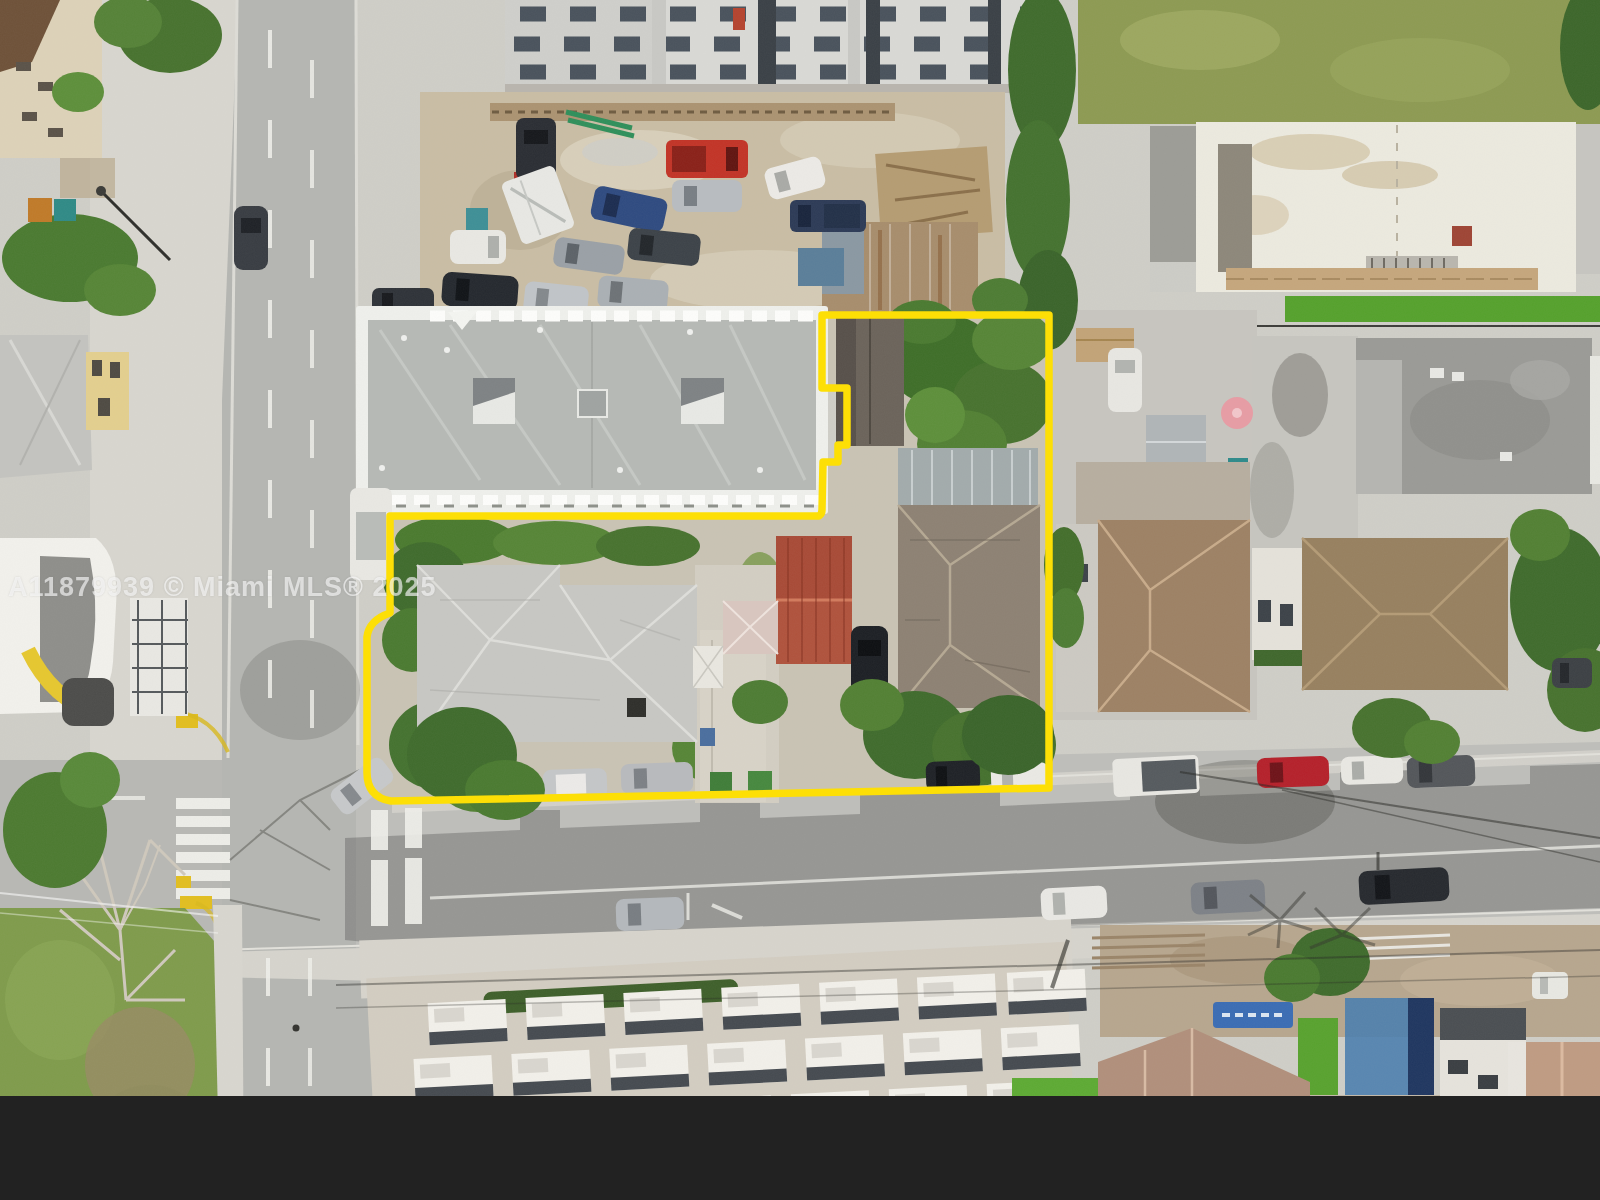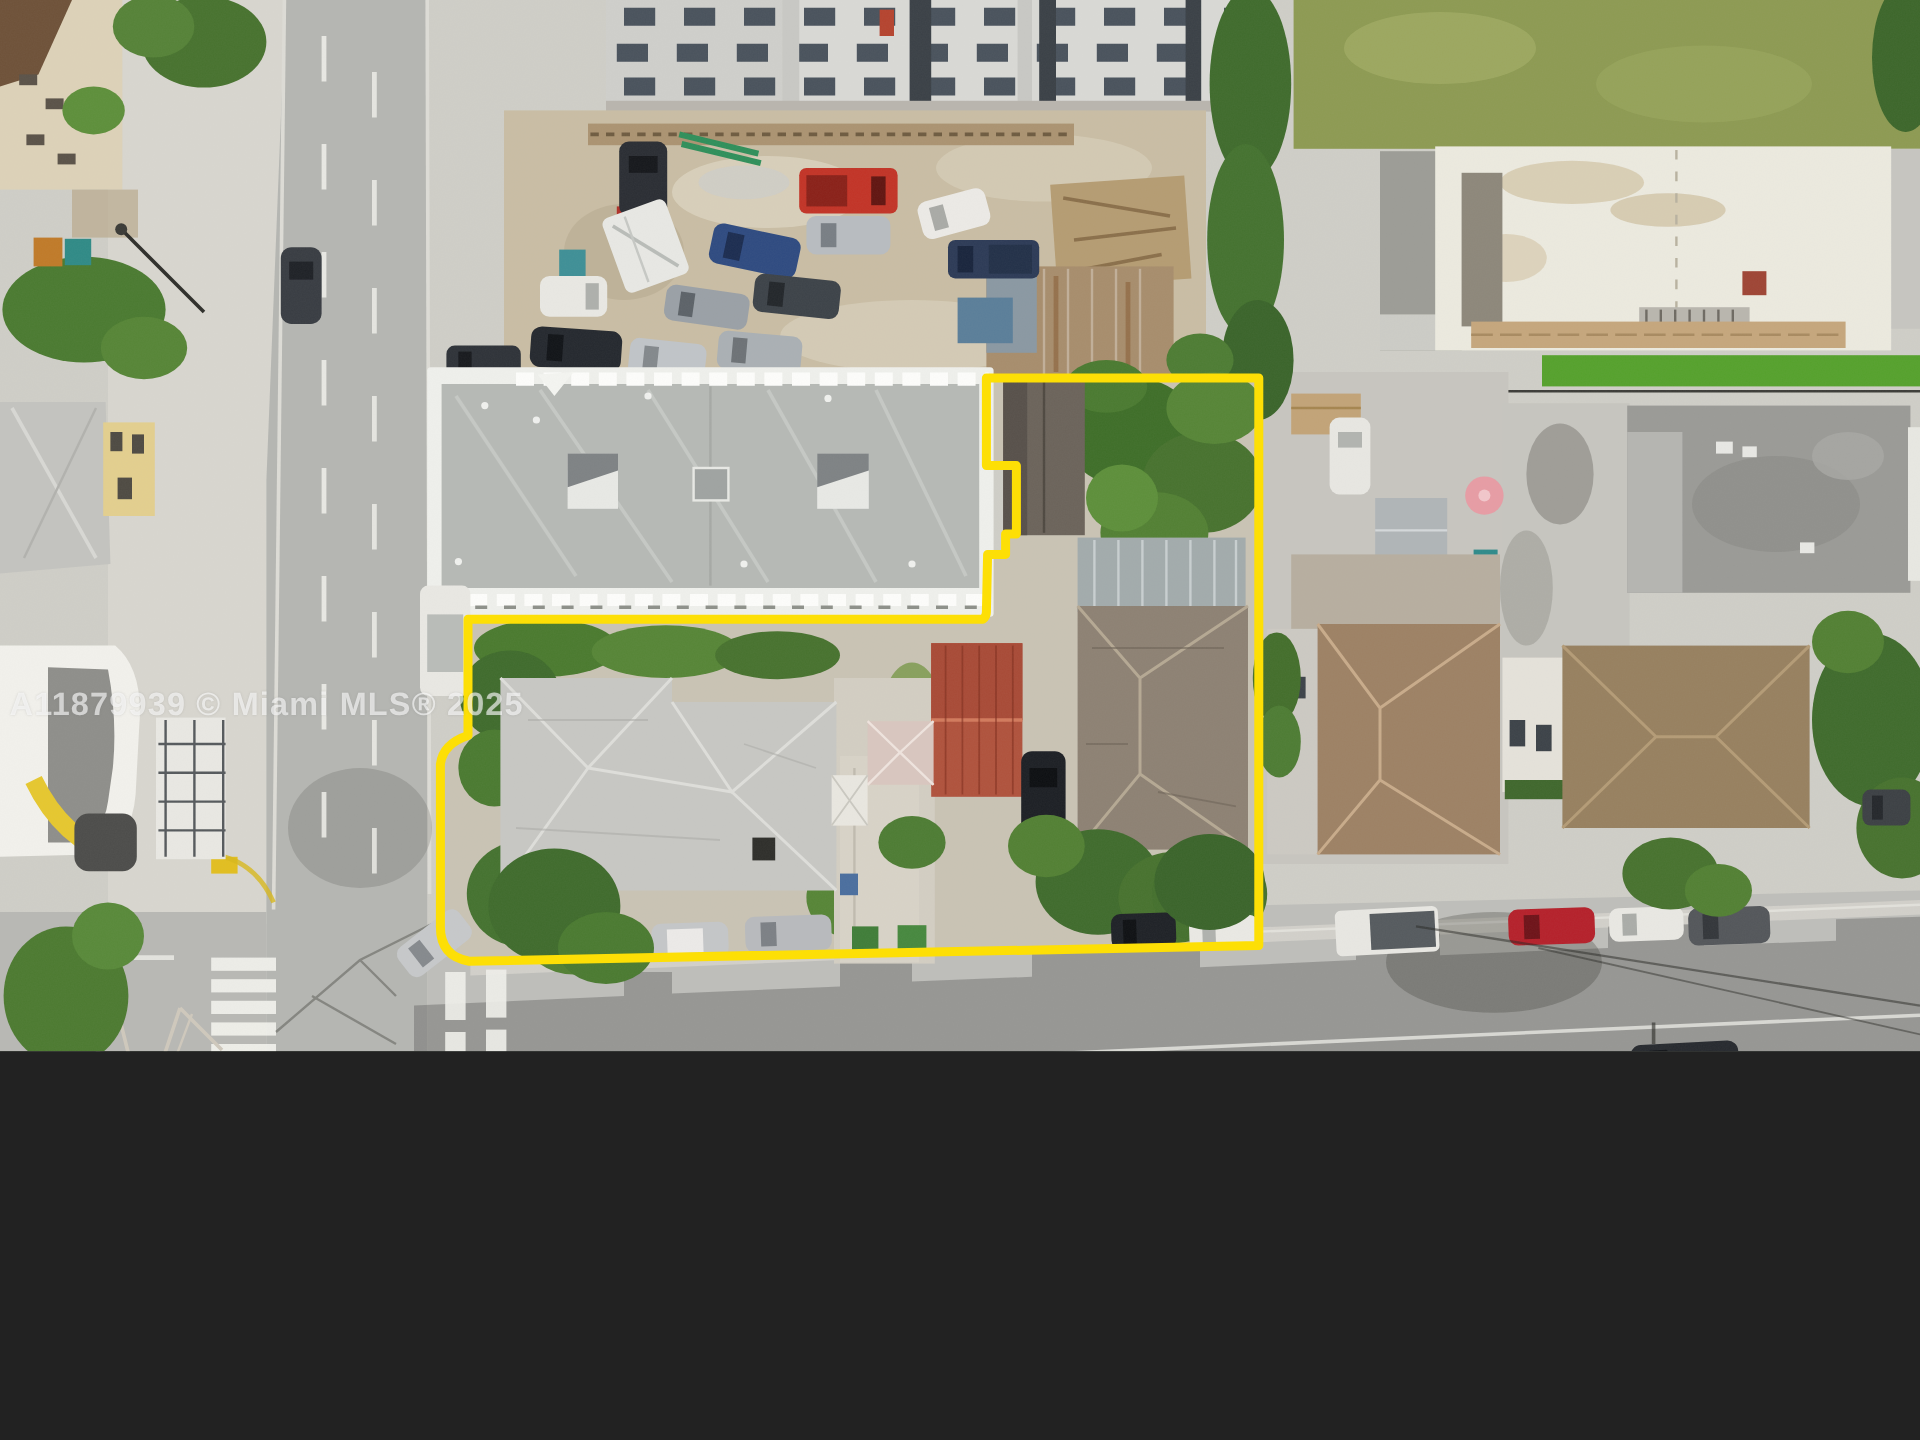--- a/index.html
+++ b/index.html
@@ -1,16 +1,16 @@
 <!DOCTYPE html>
 <html><head>
 <meta charset="utf-8">
 <style>
   html,body{margin:0;padding:0;background:#222;}
-  #photo{position:relative;width:1600px;height:876px;overflow:hidden;
+  #photo{position:relative;width:1600px;height:1096px;overflow:hidden;
     font-family:"Liberation Sans",sans-serif;background:#14532d;}
   #photo svg{position:absolute;left:0;top:0;}
   #wm{position:absolute;left:8px;top:572px;font-size:27px;font-weight:600;
     color:rgba(255,255,255,0.62);letter-spacing:1px;white-space:nowrap;
     text-shadow:0 0 2px rgba(120,120,120,0.25);z-index:5;}
 </style>
 </head>
 <body>
 
 <div id="photo">

